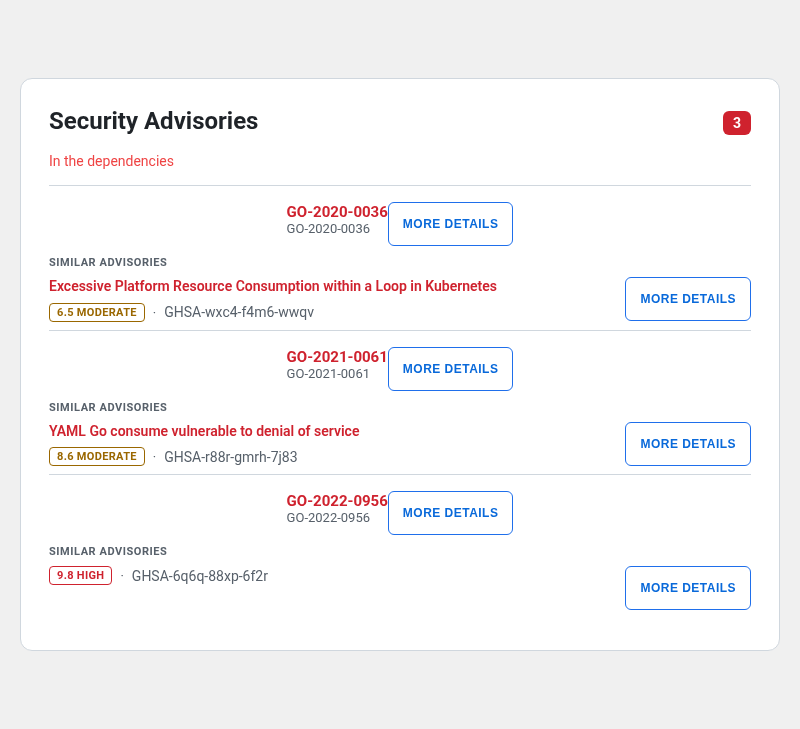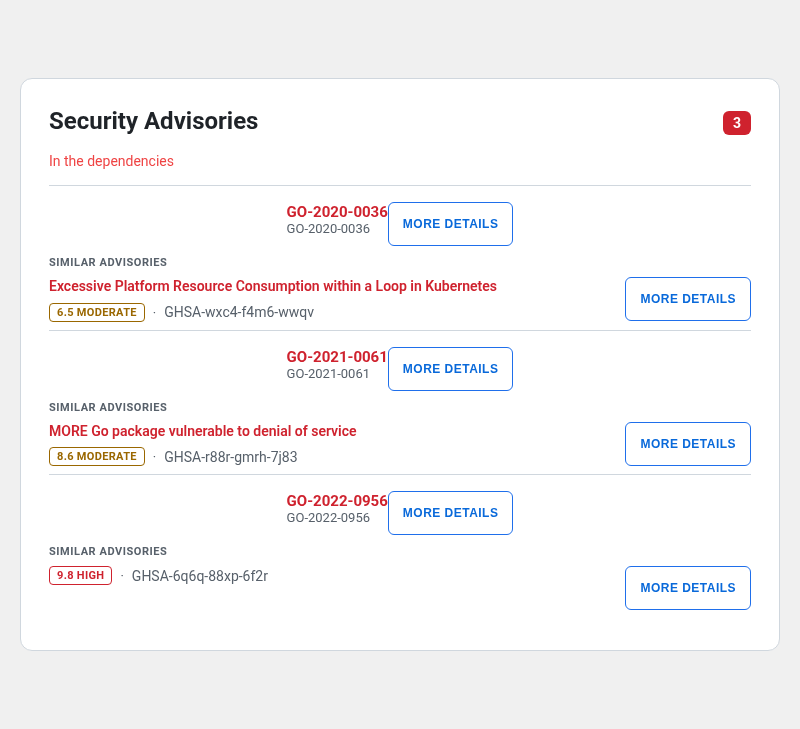--- a/index.html
+++ b/index.html
@@ -207,21 +207,21 @@
     <div class="advisory-row">
       <div>
         <a class="advisory-id-link" href="#">GO-2021-0061</a>
         <div class="advisory-id-sub">GO-2021-0061</div>
       </div>
       <button class="more-details-btn">MORE DETAILS</button>
     </div>
     <div class="similar-advisories-label">SIMILAR ADVISORIES</div>
     <div class="similar-advisory-row">
       <div class="similar-advisory-content">
-        <a class="similar-advisory-title" href="#">MORE Go package vulnerable to denial of service</a>
+        <a class="similar-advisory-title" href="#">YAML Go consume vulnerable to denial of service</a>
         <div class="similar-advisory-meta">
           <span class="severity-badge severity-moderate">8.6 MODERATE</span>
           <span class="dot">·</span>
           <span class="ghsa-id">GHSA-r88r-gmrh-7j83</span>
         </div>
       </div>
       <button class="more-details-btn">MORE DETAILS</button>
     </div>
   </div>
 

